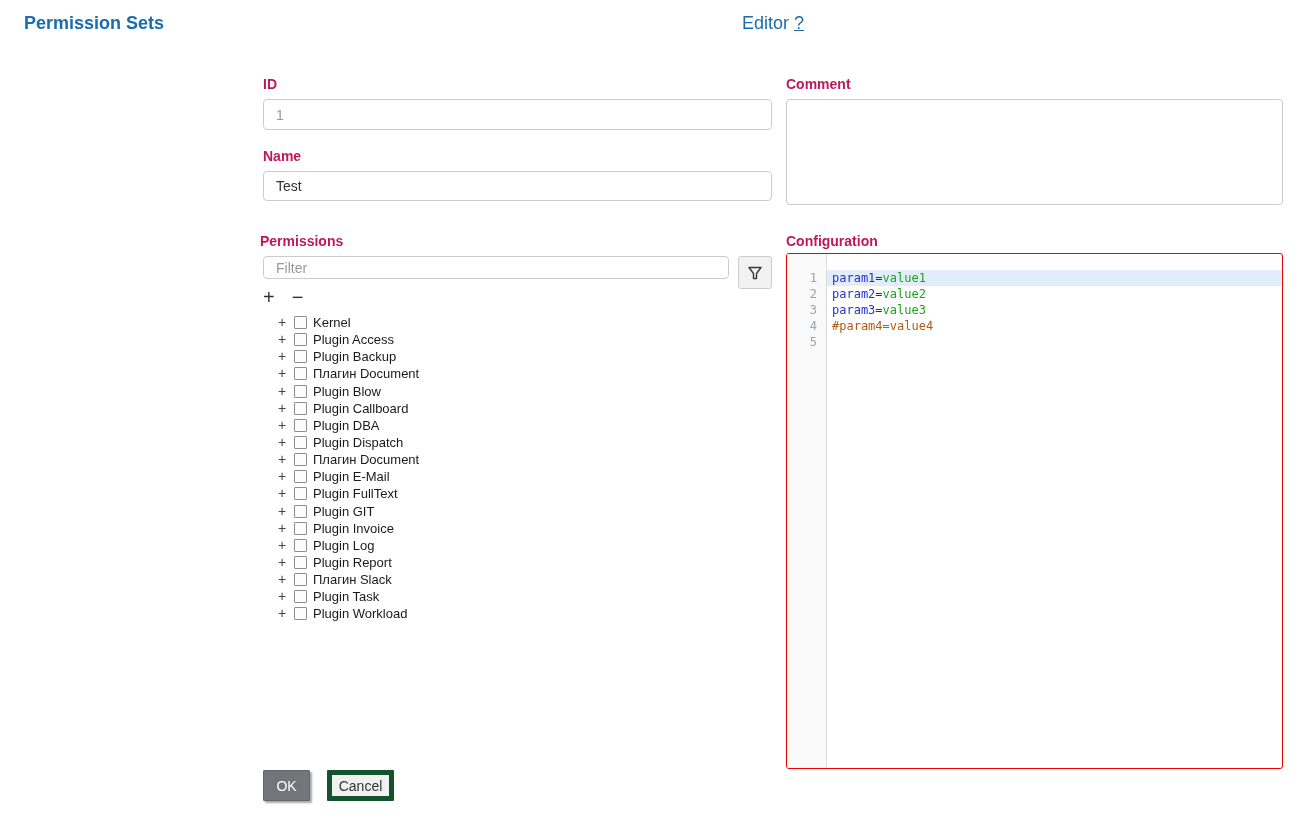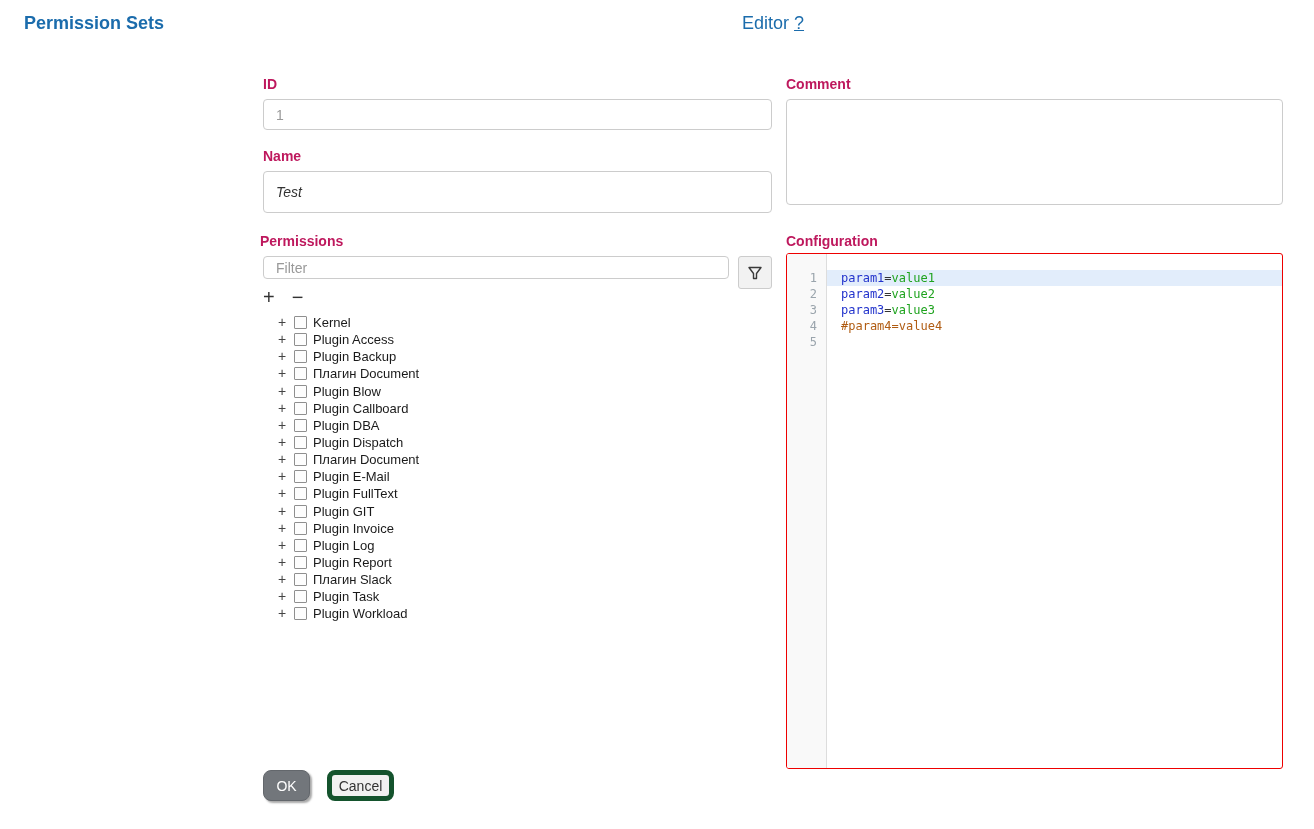--- a/index.html
+++ b/index.html
@@ -33,21 +33,21 @@
     position:absolute;
     border:1px solid #ccc; border-radius:4px;
     font-family:"Liberation Sans",sans-serif;
     font-size:14px; color:#333;
     padding:0 12px;
     background:#fff;
     outline:none;
   }
   .text-input::placeholder { color:#999; }
   #id-input    { left:263px; top:99px;  width:509px; height:31px; color:#999; }
-  #name-input  { left:263px; top:171px; width:509px; height:42px;font-style:italic; }
+  #name-input  { left:263px; top:171px; width:509px; height:30px; }
   #filter-input{ left:263px; top:256px; width:466px; height:23px; }
   #comment-area{
     position:absolute; left:786px; top:99px; width:497px; height:106px;
     border:1px solid #ccc; border-radius:4px; resize:none; outline:none;
     font-family:"Liberation Sans",sans-serif; font-size:14px; padding:6px 10px;
   }
   #filter-button {
     position:absolute; left:738px; top:256px; width:34px; height:33px;
     background:#f2f2f2; border:1px solid #ccc; border-radius:3px;
     display:flex; align-items:center; justify-content:center;
@@ -73,21 +73,21 @@
   }
   .tree-cb {
     display:inline-block; width:13px; height:13px; margin-left:7px;
     border:1px solid #8f8f8f; background:#fdfdfd; border-radius:1px;
     cursor:pointer; flex:0 0 auto;
   }
   .tree-label { margin-left:6px; cursor:default; }
   .btn {
     position:absolute; top:770px; height:31px;
     font-family:"Liberation Sans",sans-serif; font-size:14px;
-    border-radius:8px; cursor:pointer;
+    border-radius:1px; cursor:pointer;
   }
   #ok-button {
     left:263px; width:47px;
     background:#72767b; color:#fff; border:1px solid #63676c;
     box-shadow:2px 2px 2px #a9a9a9;
   }
   #cancel-button {
     left:327px; width:67px;
     background:#f1f1f1; color:#333; border:5px solid #14532d;
   }
@@ -99,21 +99,21 @@
     font-size:12px; line-height:16px;
   }
   #config-gutter {
     width:40px; background:#f9f9f9; border-right:1px solid #ddd;
     padding-top:16px; text-align:right; color:#9aa4ac; flex:0 0 auto;
   }
   #config-gutter .lnum { padding-right:9px; height:16px; }
   #config-code {
     flex:1; padding-top:16px; cursor:text;
   }
-  .cline { min-height:16px; padding-left:14px; white-space:pre; }
+  .cline { min-height:16px; padding-left:5px; white-space:pre; }
   .cline.active { background:var(--active-line-bg,#e2edfb); }
   .tok-key     { color:var(--code-key,#2233cc); }
   .tok-op      { color:#333; }
   .tok-value   { color:var(--code-value,#1fa31f); }
   .tok-comment { color:var(--code-comment,#b05c12); }
   .funnel-svg { display:block; }
 </style>
 </head>
 <body>
 

